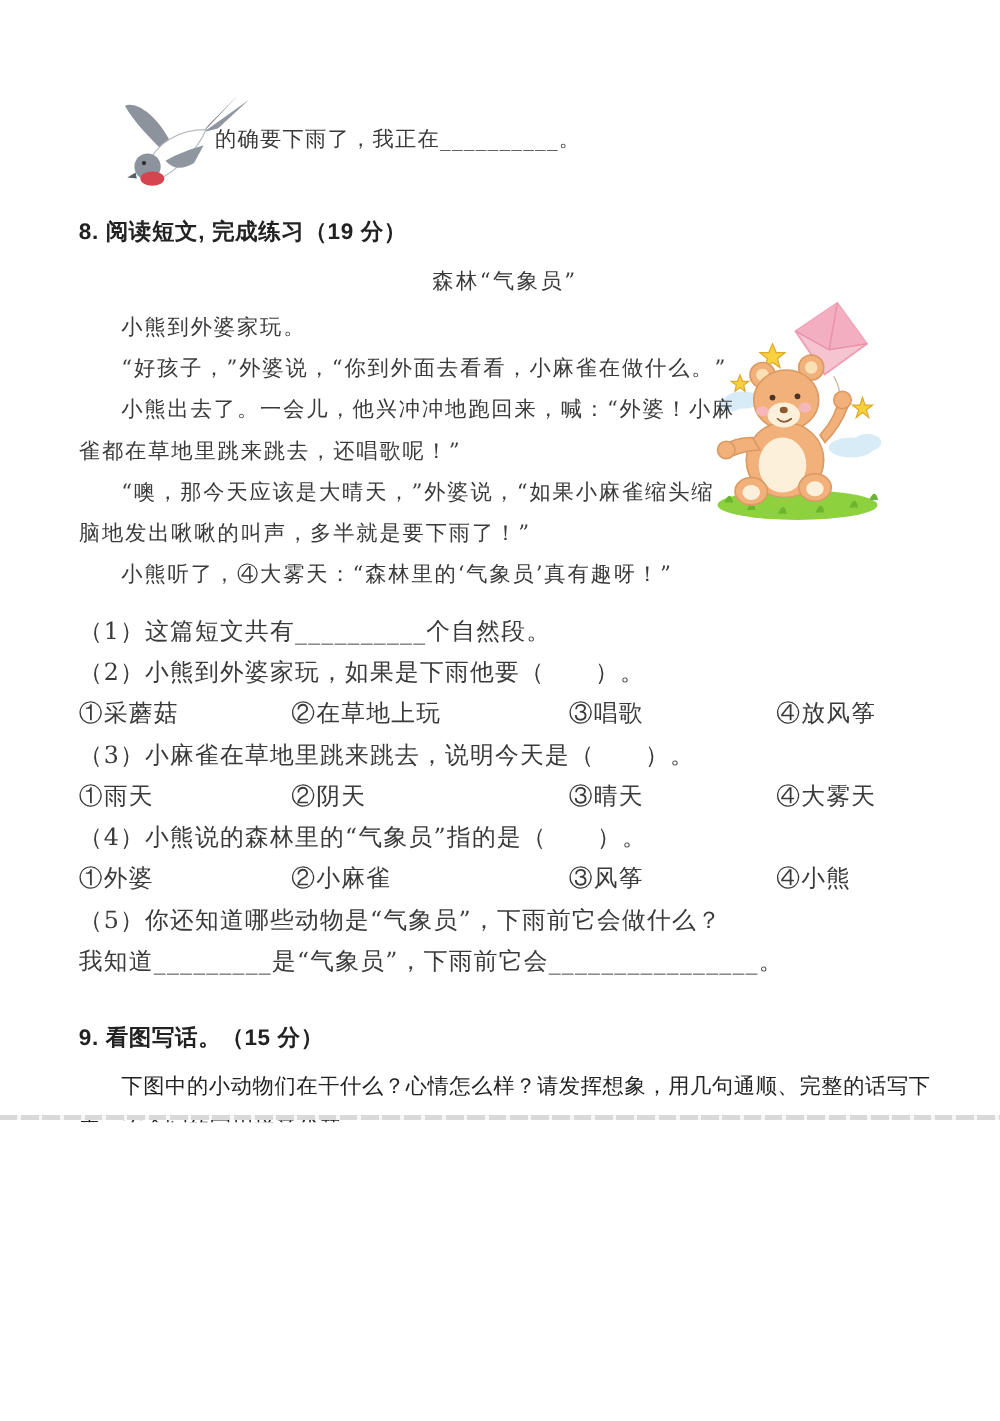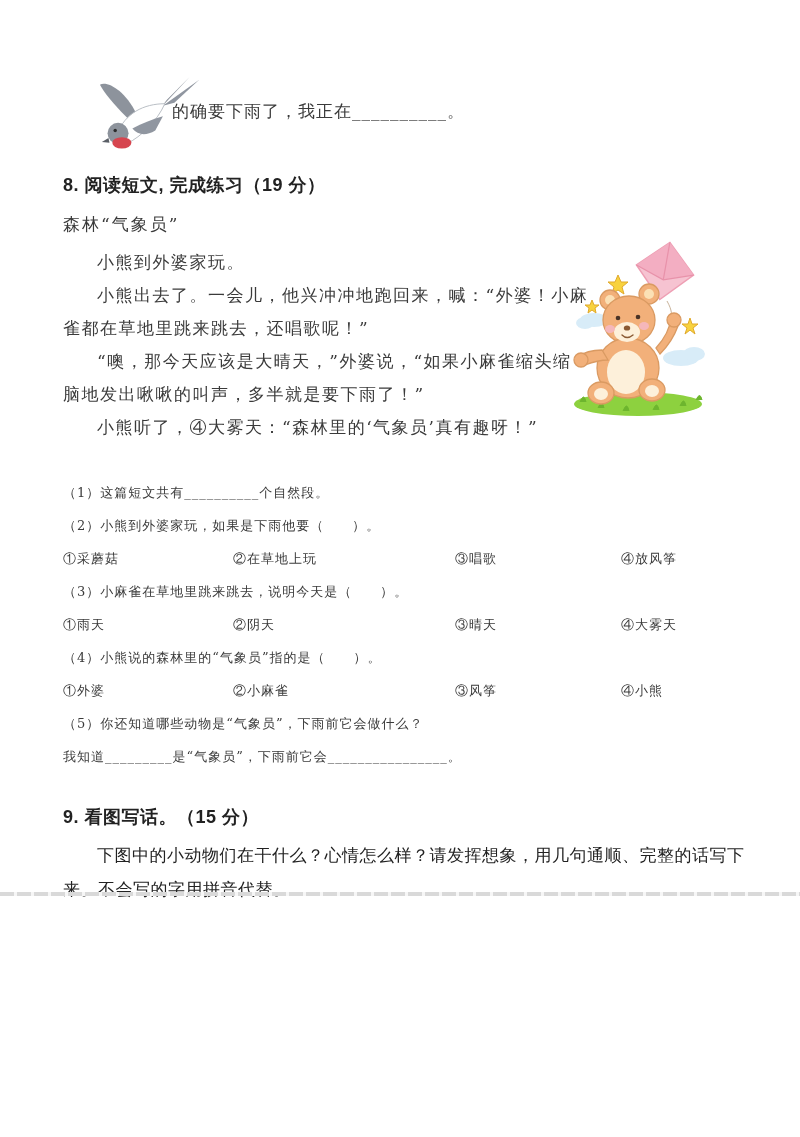--- a/index.html
+++ b/index.html
@@ -7,26 +7,26 @@
     position:relative; width:800px; height:898px;
     background:#ffffff; overflow:hidden;
     font-family:"DejaVu Serif", serif; color:#333;
   }
   .content { position:absolute; left:0; top:0; width:800px; box-sizing:border-box;
              padding:100px 55px 0 63px; }
   .intro-line { margin:0 0 0 109px; font-size:17px; letter-spacing:1px; color:#3a3a3a; }
   .sec-heading { font-family:"Liberation Sans", sans-serif; font-weight:bold;
                  font-size:18px; color:#222; margin:0; letter-spacing:0.5px; }
   .s8 { margin-top:50px; }
-  .story-title { text-align:left; font-size:17px; letter-spacing:2px;
+  .story-title { text-align:center; font-size:17px; letter-spacing:2px;
                  margin-top:16px; color:#3a3a3a; }
   .story { margin-top:10px; font-size:17px; line-height:33px; letter-spacing:1.5px; color:#3a3a3a; }
   .story p { margin:0; text-indent:2em; }
   .bear-spacer { float:right; width:155px; height:200px; }
-  .questions { margin-top:32px; font-size:13px; line-height:33px; letter-spacing:1px; color:#3a3a3a; }
+  .questions { margin-top:12px; font-size:19px; line-height:33px; letter-spacing:1px; color:#3a3a3a; }
   .questions p { margin:0; }
   .opts { display:grid; grid-template-columns:170px 222px 166px auto; }
   .opts span { white-space:nowrap; }
   .s9 { margin-top:32px; }
   .s9-body { font-family:"Liberation Sans", sans-serif; font-size:17px; line-height:34px;
              color:#222; margin:10px 0 0 0; text-indent:2em; letter-spacing:0.5px; }
   .watermark {
     position:absolute; left:360px; top:992px;
     font-family:"Liberation Sans", sans-serif; font-weight:800;
     font-size:68px; letter-spacing:2px; color:#ededed; user-select:none;
@@ -117,20 +117,21 @@
   <div class="content">
     <div class="intro-line">的确要下雨了，我正在__________。</div>
 
     <h2 class="sec-heading s8">8. 阅读短文, 完成练习（19 分）</h2>
 
     <div class="story-title">森林“气象员”</div>
 
     <div class="story">
       <div class="bear-spacer"></div>
       <p>小熊到外婆家玩。</p>
+      <p>“好孩子，”外婆说，“你到外面去看看，小麻雀在做什么。”</p>
       <p>小熊出去了。一会儿，他兴冲冲地跑回来，喊：“外婆！小麻雀都在草地里跳来跳去，还唱歌呢！”</p>
       <p>“噢，那今天应该是大晴天，”外婆说，“如果小麻雀缩头缩脑地发出啾啾的叫声，多半就是要下雨了！”</p>
       <p>小熊听了，④大雾天：“森林里的‘气象员’真有趣呀！”</p>
     </div>
 
     <div class="questions">
       <p>（1）这篇短文共有__________个自然段。</p>
       <p>（2）小熊到外婆家玩，如果是下雨他要（　　）。</p>
       <div class="opts">
         <span>①采蘑菇</span>

